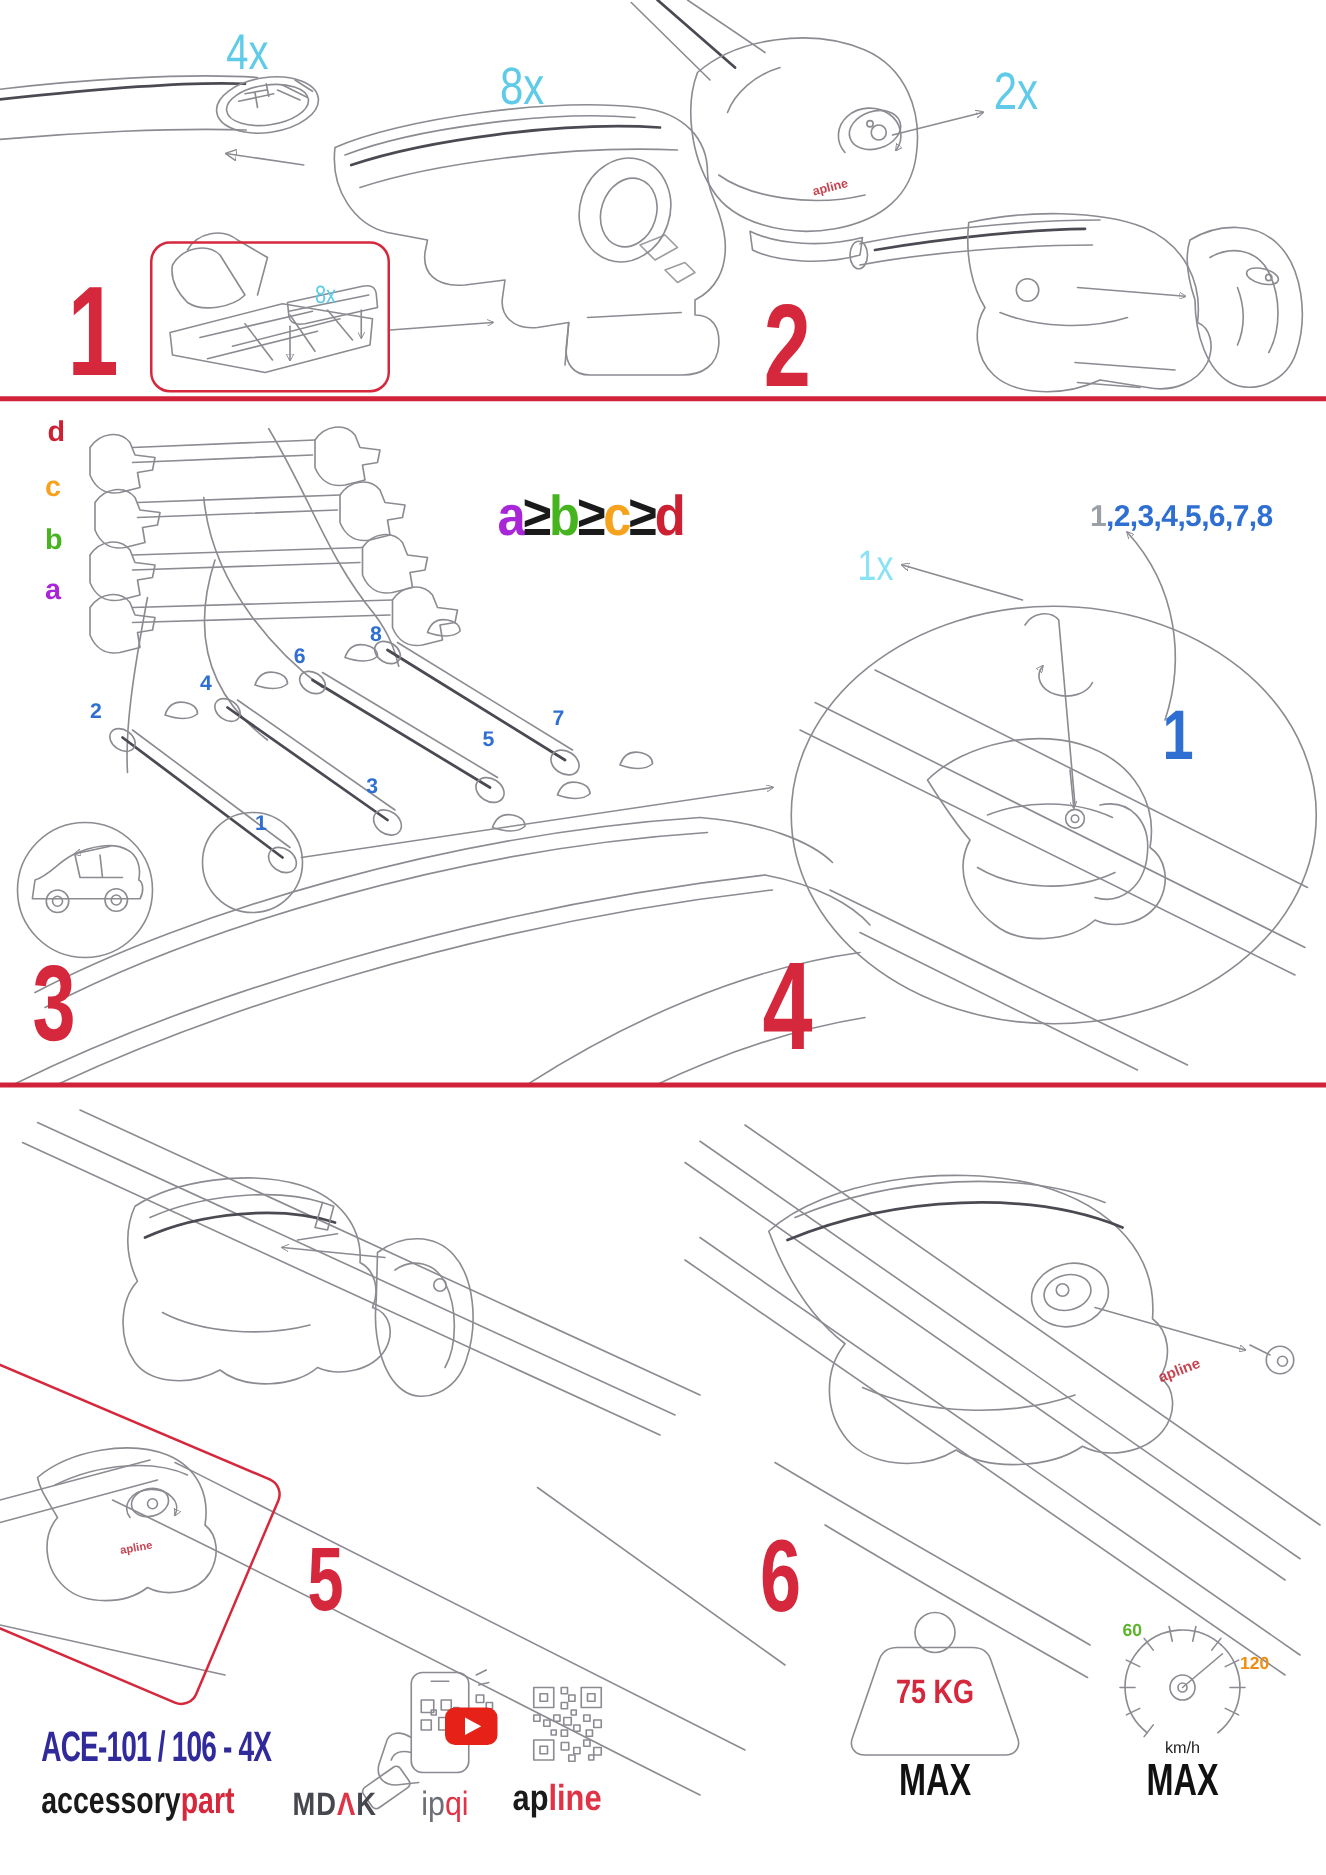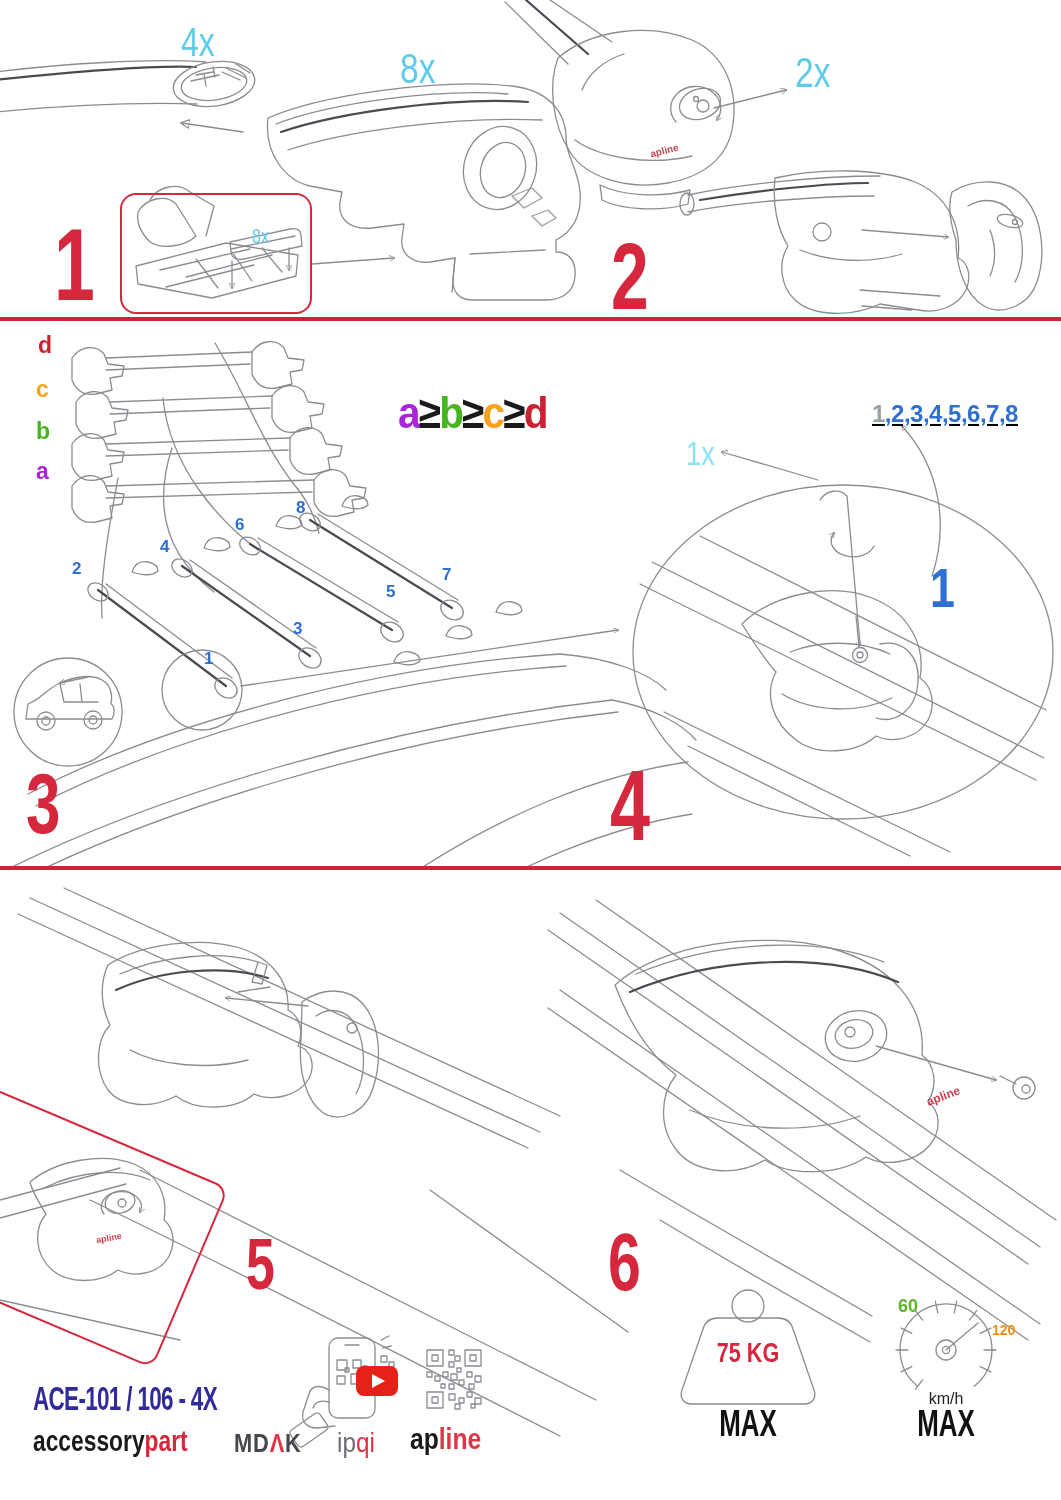--- a/index.html
+++ b/index.html
@@ -273,21 +273,21 @@
   <div class="abs roofnum" style="left:160px;top:538px;">4</div>
   <div class="abs roofnum" style="left:235px;top:516px;">6</div>
   <div class="abs roofnum" style="left:296px;top:499px;">8</div>
   <div class="abs roofnum" style="left:386px;top:583px;">5</div>
   <div class="abs roofnum" style="left:442px;top:566px;">7</div>
   <div class="abs roofnum" style="left:293px;top:620px;">3</div>
   <div class="abs roofnum" style="left:204px;top:650px;">1</div>
   <div class="abs stepnum" style="left:26px;top:770px;font-size:86px;">3</div>
 
   <div class="abs cyan" style="left:686px;top:436px;font-size:34px;color:#8ae2f5;">1x</div>
-  <div class="abs seq" style="left:872px;top:402px;text-decoration:underline;">
+  <div class="abs seq" style="left:872px;top:402px;">
     <span class="first">1</span><span class="rest">,2,3,4,5,6,7,8</span>
   </div>
   <div class="abs bluebig" style="left:930px;top:560px;font-size:56px;">1</div>
   <div class="abs stepnum" style="left:610px;top:766px;font-size:100px;">4</div>
 
   <div class="divider" style="top:866px;"></div>
 
   <svg class="line" width="1061" height="630" viewBox="0 0 1061 630" style="top:870px;">
     <defs>
       <marker id="b-ar" viewBox="0 0 10 10" refX="8" refY="5" markerWidth="4.4" markerHeight="4.4" orient="auto-start-reverse">
@@ -448,18 +448,18 @@
     <span>ip</span><span class="red">qi</span>
   </div>
   <div class="abs apline" style="left:410px;top:1425px;">
     <span>ap</span><span class="red">line</span>
   </div>
   <div class="ytbtn" style="left:356px;top:1366px;"></div>
 
   <div class="abs kg" style="left:690px;top:1340px;width:116px;">75 KG</div>
   <div class="abs maxlbl" style="left:690px;top:1406px;width:116px;">MAX</div>
 
-  <div class="abs" style="left:898px;top:1296px;font-size:18px;font-weight:bold;color:#5cb42a;">60</div>
+  <div class="abs" style="left:898px;top:1296px;font-size:14px;font-weight:bold;color:#5cb42a;">60</div>
   <div class="abs" style="left:992px;top:1322px;font-size:14px;font-weight:bold;color:#ef8c11;text-align:center;">120</div>
-  <div class="abs" style="left:906px;top:1390px;width:80px;text-align:center;font-size:16px;color:#222;">km/h</div>
+  <div class="abs" style="left:906px;top:1390px;width:80px;text-align:center;font-size:13px;color:#222;">km/h</div>
   <div class="abs maxlbl" style="left:888px;top:1406px;width:116px;">MAX</div>
 
 </div>
 
 </body></html>

